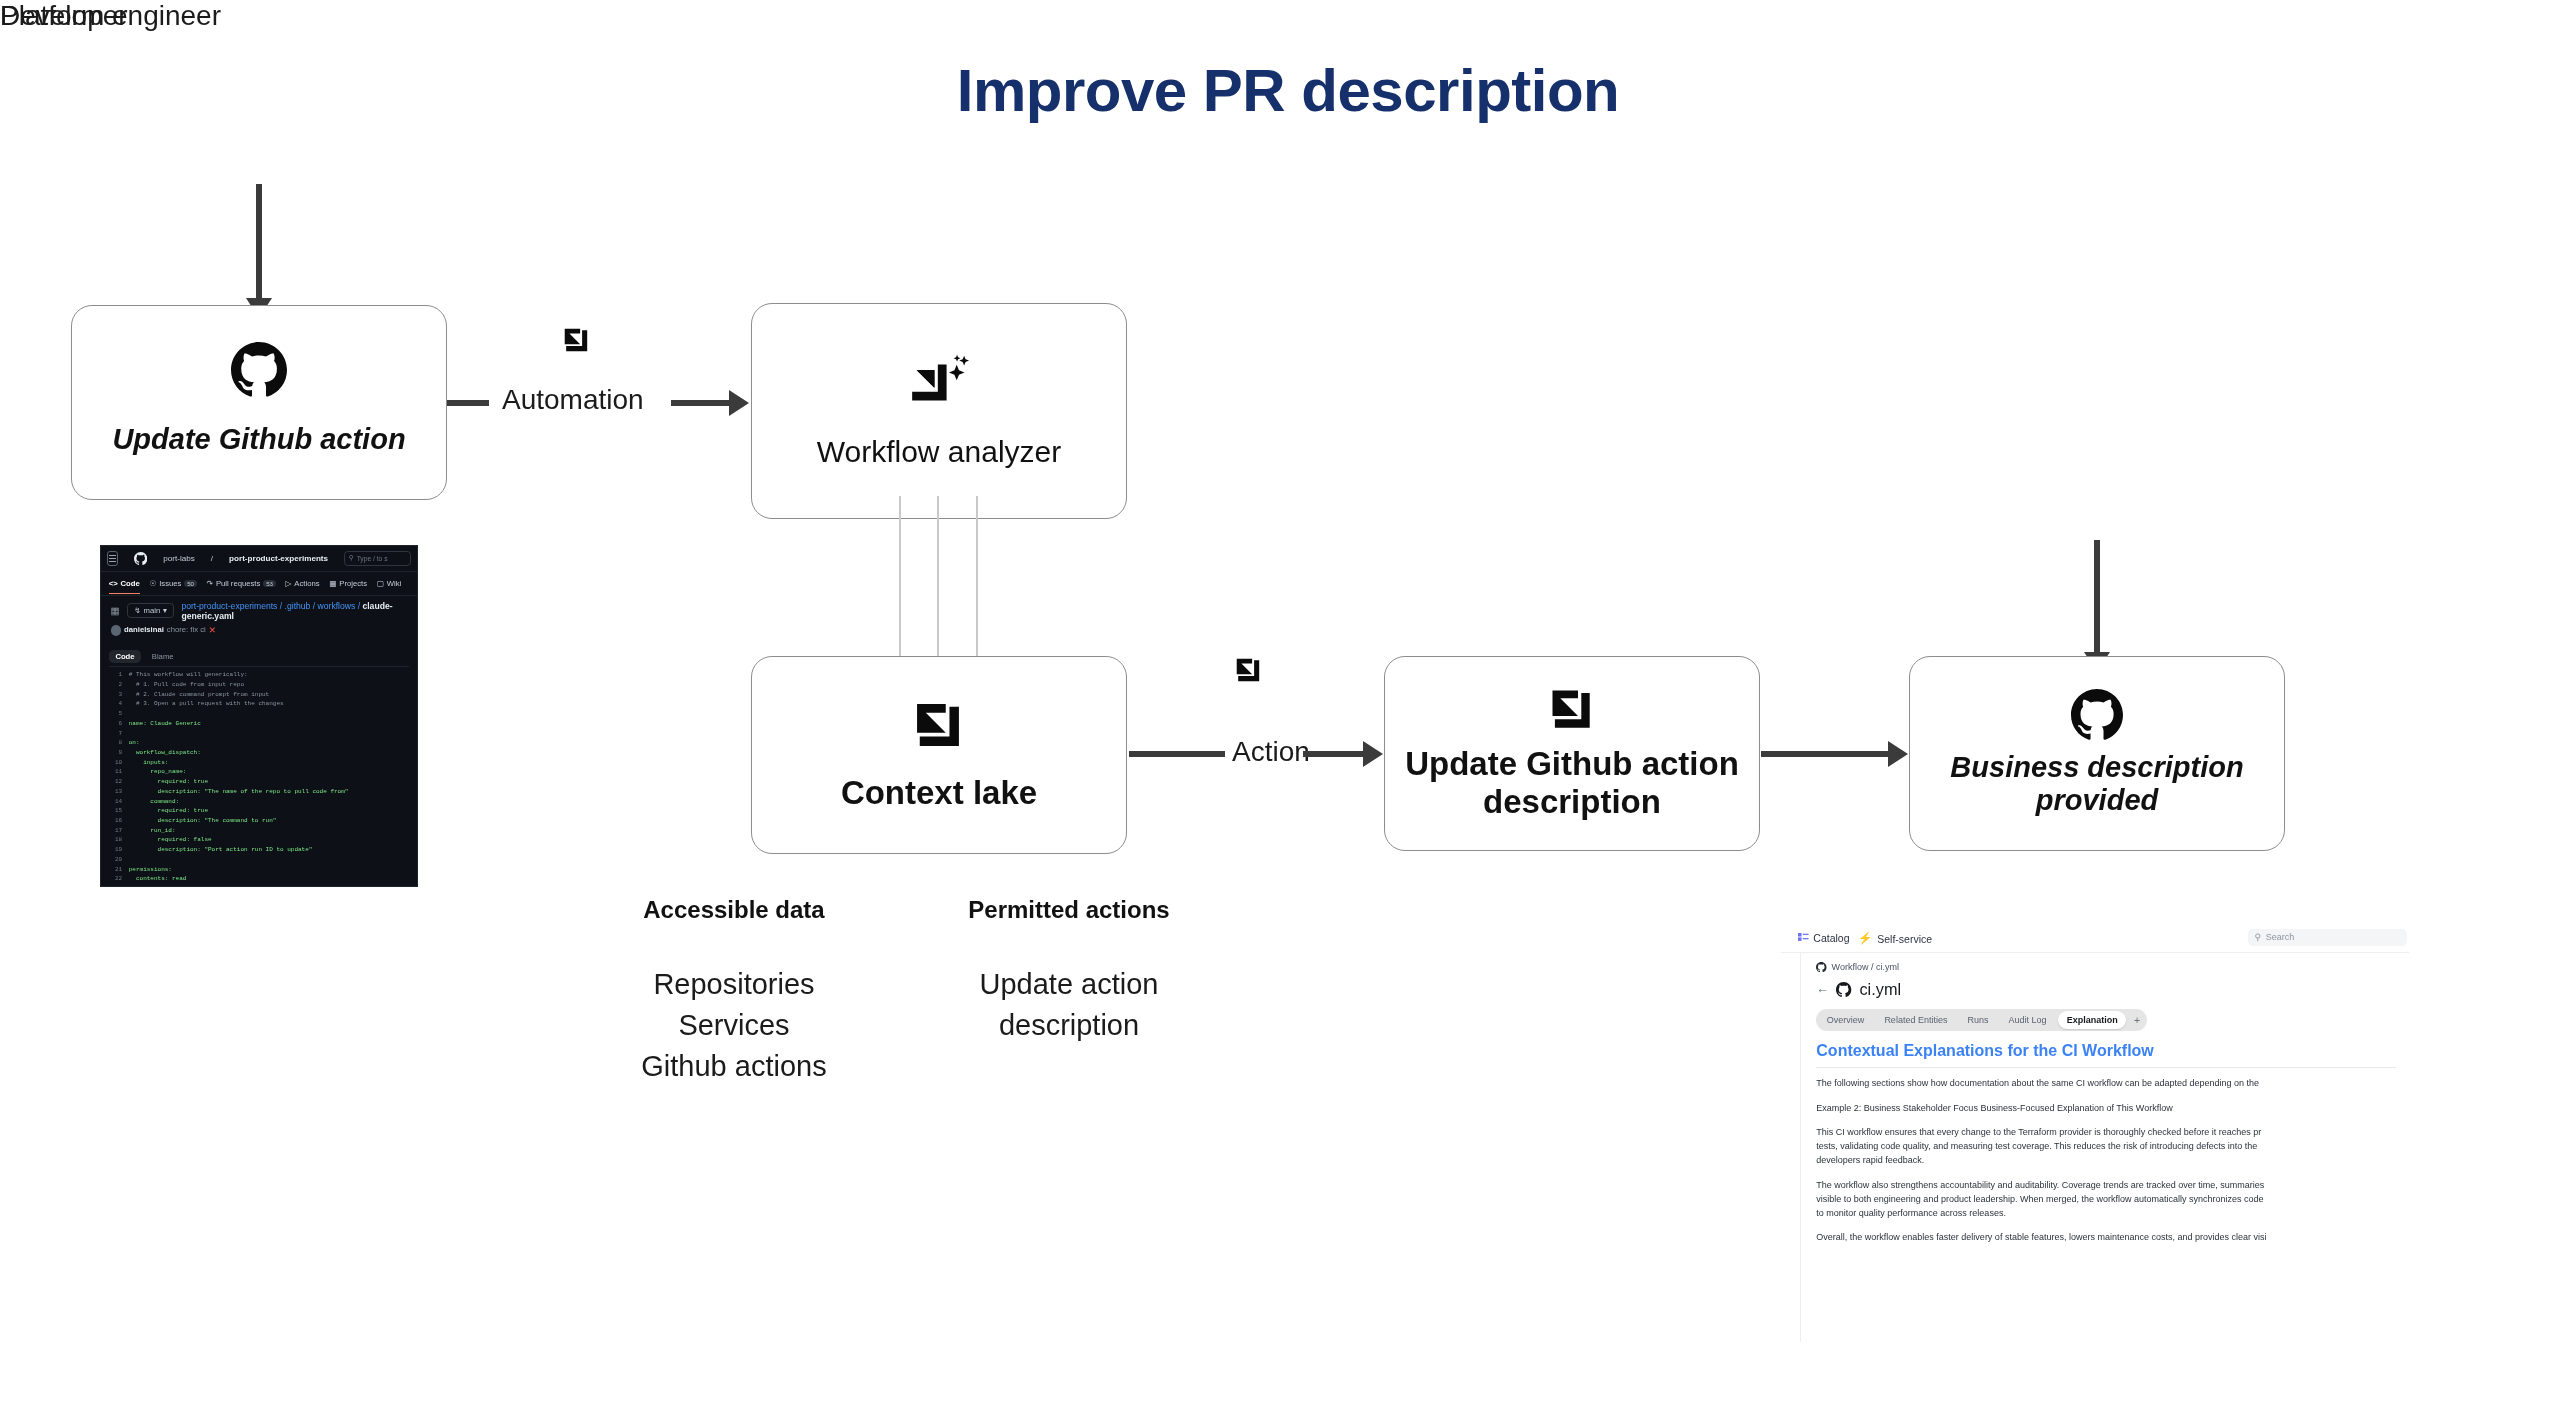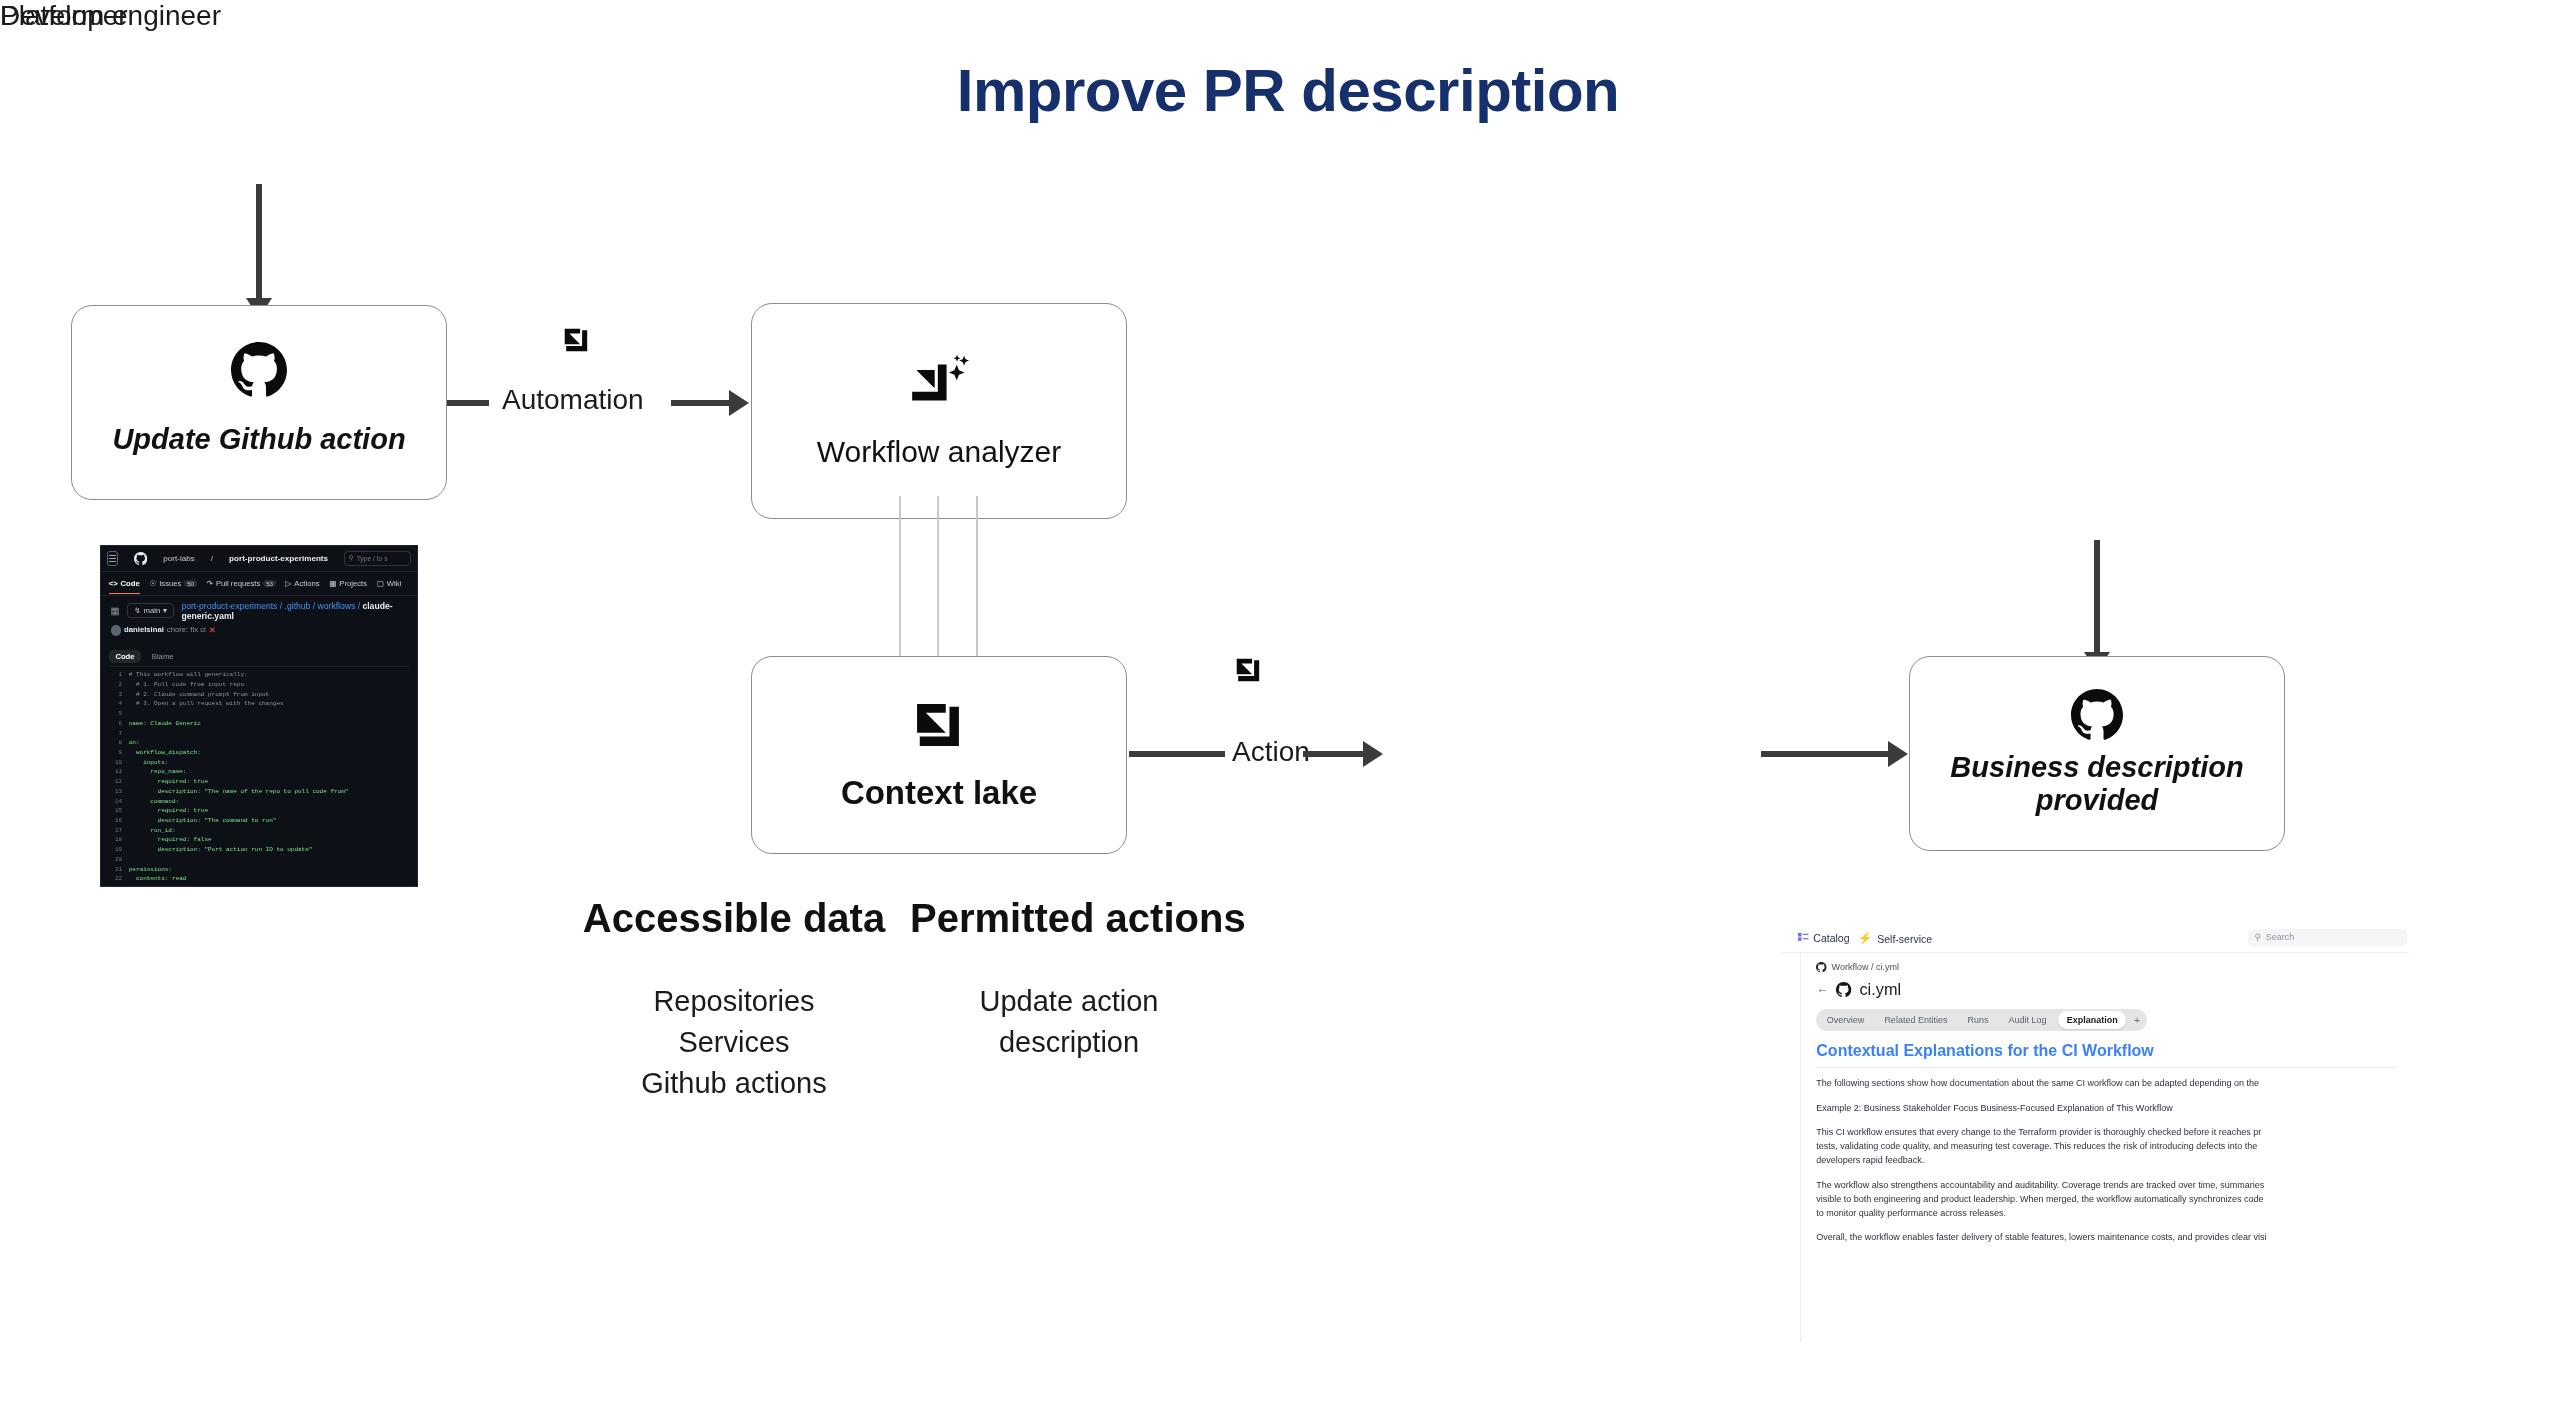--- a/index.html
+++ b/index.html
@@ -158,21 +158,21 @@
   #connector-1 { left: 899px;  top: 496px; height: 160px; }
   #connector-2 { left: 937px;  top: 496px; height: 160px; }
   #connector-3 { left: 976px; top: 496px; height: 160px; }
 
   
   .col-block {
     position: absolute;
     text-align: center;
   }
   .col-block .col-title {
-    font-size: 40px;
+    font-size: 24px;
     font-weight: bold;
     color: #111111;
     margin-bottom: 40px;
     white-space: nowrap;
   }
   .col-block .col-item {
     font-size: 29px;
     color: #1b1b1b;
     line-height: 1.42;
     white-space: nowrap;
@@ -388,20 +388,29 @@
   <div class="arrow-h" id="arrow-action-b">
       <span class="head"></span>
     </div>
   <div class="edge-icon" id="edge-icon-action">
     <svg width="29" height="29" viewBox="0 0 32 32" aria-hidden="true">
       <path fill="#0b0b0b" d="M3 3h17v5.2L8.2 8.2 20 20H3V3Z"></path>
       <path fill="#0b0b0b" d="M22.2 4.6h5.6v23.2H4.6v-5.6h17.6V4.6Z"></path>
     </svg>
   </div>
 
+  <div class="node" id="node-update-desc">
+    <span class="icon-wrap">
+      <svg width="48" height="48" viewBox="0 0 32 32" aria-hidden="true">
+        <path fill="#0b0b0b" d="M3 3h17v5.2L8.2 8.2 20 20H3V3Z"></path>
+        <path fill="#0b0b0b" d="M22.2 4.6h5.6v23.2H4.6v-5.6h17.6V4.6Z"></path>
+      </svg>
+    </span>
+    <span class="node-label label-bold">Update Github action description</span>
+  </div>
 
   <div class="arrow-h" id="arrow-desc-to-biz">
       <span class="head"></span>
     </div>
 
   <div class="actor-label">Developer</div>
   <div class="arrow-v" id="arrow-dev-down">
       <span class="head"></span>
     </div>
 

